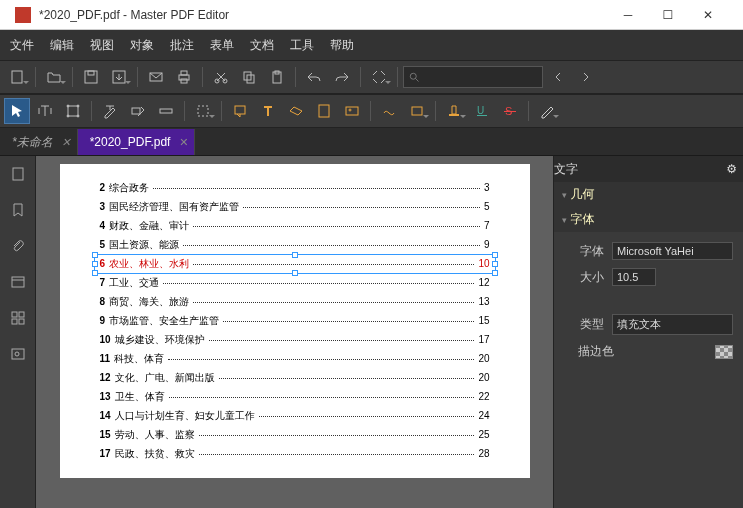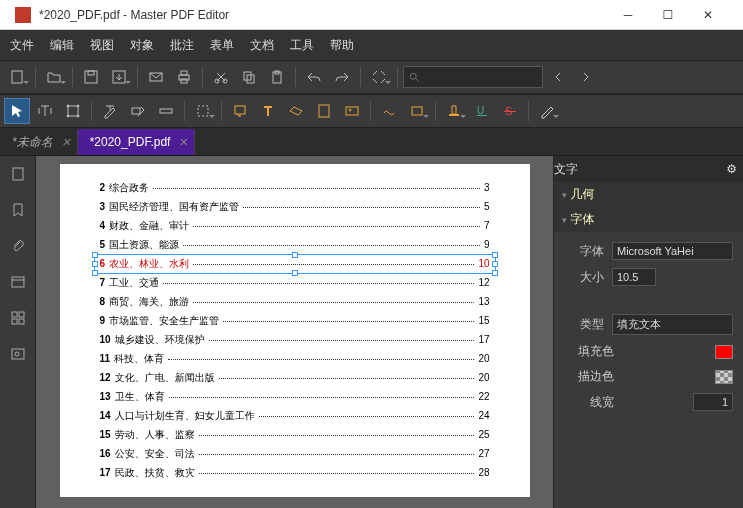--- a/index.html
+++ b/index.html
@@ -412,26 +412,20 @@
           <span class="toc-dots"></span>
           <span>24</span>
         </div>
         <div class="toc-line">
           <span class="toc-num">15</span>
           <span>劳动、人事、监察</span>
           <span class="toc-dots"></span>
           <span>25</span>
         </div>
         <div class="toc-line">
-          <span class="toc-num">16</span>
-          <span>公安、安全、司法</span>
-          <span class="toc-dots"></span>
-          <span>27</span>
-        </div>
-        <div class="toc-line">
           <span class="toc-num">17</span>
           <span>民政、扶贫、救灾</span>
           <span class="toc-dots"></span>
           <span>28</span>
         </div>
       </div>
   </div>
 
   <div class="rightpanel">
     <div class="panel-hd">
@@ -452,29 +446,19 @@
       <div class="prop-row" style="justify-content:flex-start">
           <div class="prop-label">大小</div>
           <div class="prop-val" style="flex:0 0 44px">10.5</div>
         </div>
       <div style="height:20px"></div>
       <div class="prop-row">
           <div class="prop-label">类型</div>
           <div class="prop-val">填充文本</div>
         </div>
       <div class="prop-row">
-          <div class="prop-label" style="flex:0 0 50px">填充色</div>
-          <div style="flex:1"></div>
-          <div class="colorsw" id="fillsw" style="background: rgb(255, 0, 0);"></div>
-        </div>
-      <div class="prop-row">
           <div class="prop-label" style="flex:0 0 50px">描边色</div>
           <div style="flex:1"></div>
           <div class="colorsw" style="background:repeating-conic-gradient(#888 0 25%,#ccc 0 50%) 0/8px 8px"></div>
         </div>
-      <div class="prop-row">
-          <div class="prop-label" style="flex:0 0 50px">线宽</div>
-          <div style="flex:1"></div>
-          <div class="prop-val" style="flex:0 0 40px;text-align:right">1</div>
-        </div>
     </div>
   </div>
 </div>
 
 </body></html>

